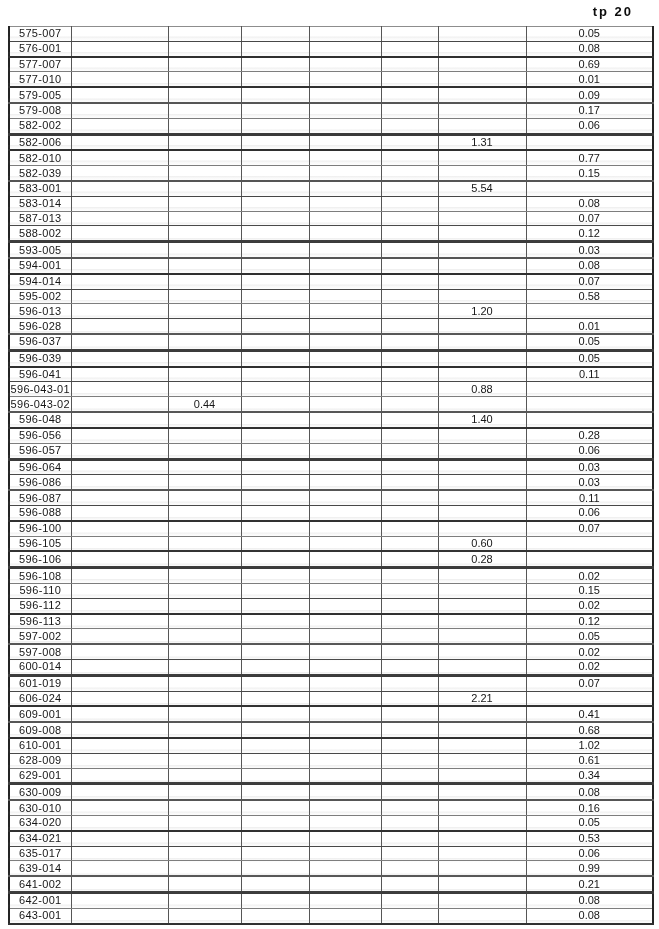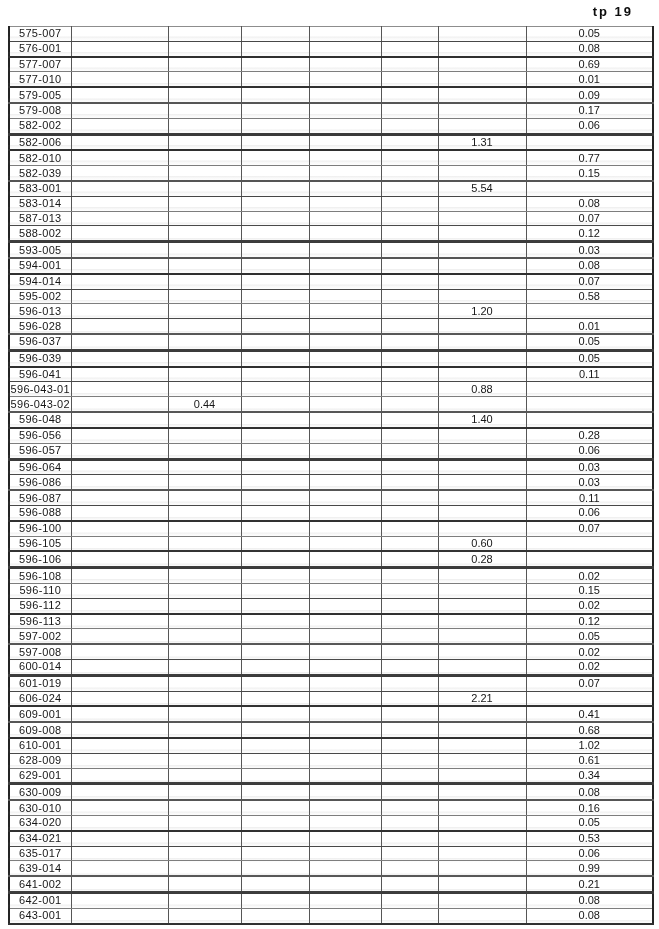--- a/index.html
+++ b/index.html
@@ -71,21 +71,21 @@
   
   tr:nth-child(2n)  td { border-bottom-width: 2px; border-bottom-color: #2f2f2f; }
   tr:nth-child(3n)  td { border-bottom-width: 1px; border-bottom-color: #7d7d7d; border-bottom-style: solid; }
   tr:nth-child(5n)  td { border-bottom-width: 2px; border-bottom-color: #555555; }
   tr:nth-child(7n)  td { border-bottom-width: 3px; border-bottom-color: #3a3a3a; }
   td.id-cell { letter-spacing: 0.3px; }
 </style>
 </head>
 <body>
 
-<div class="stamp">tp 19</div>
+<div class="stamp">tp 20</div>
 
 <div class="table-wrap">
   <table class="grid">
     <colgroup>
       <col style="width:62px">
       <col style="width:97px">
       <col style="width:73px">
       <col style="width:68px">
       <col style="width:72px">
       <col style="width:57px">

